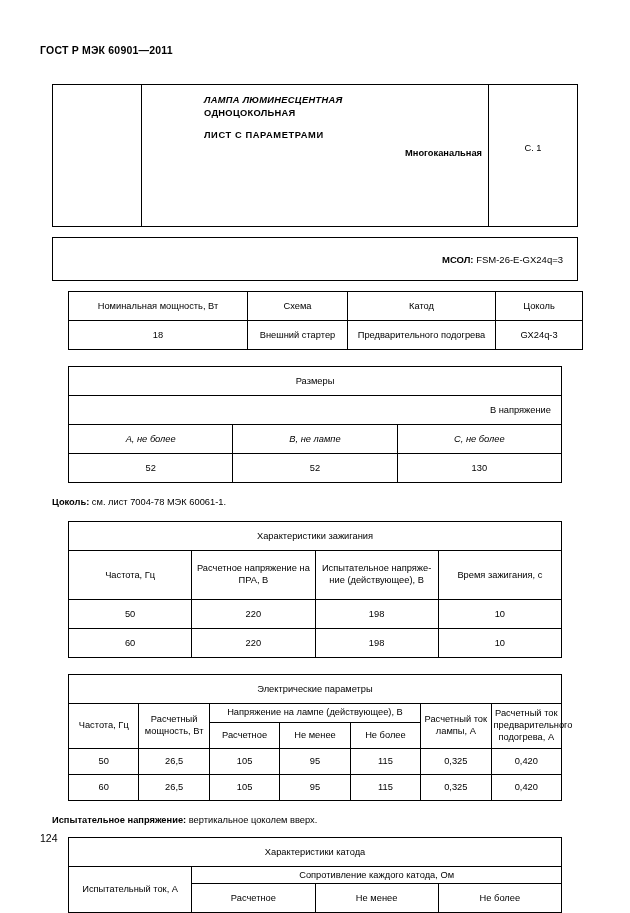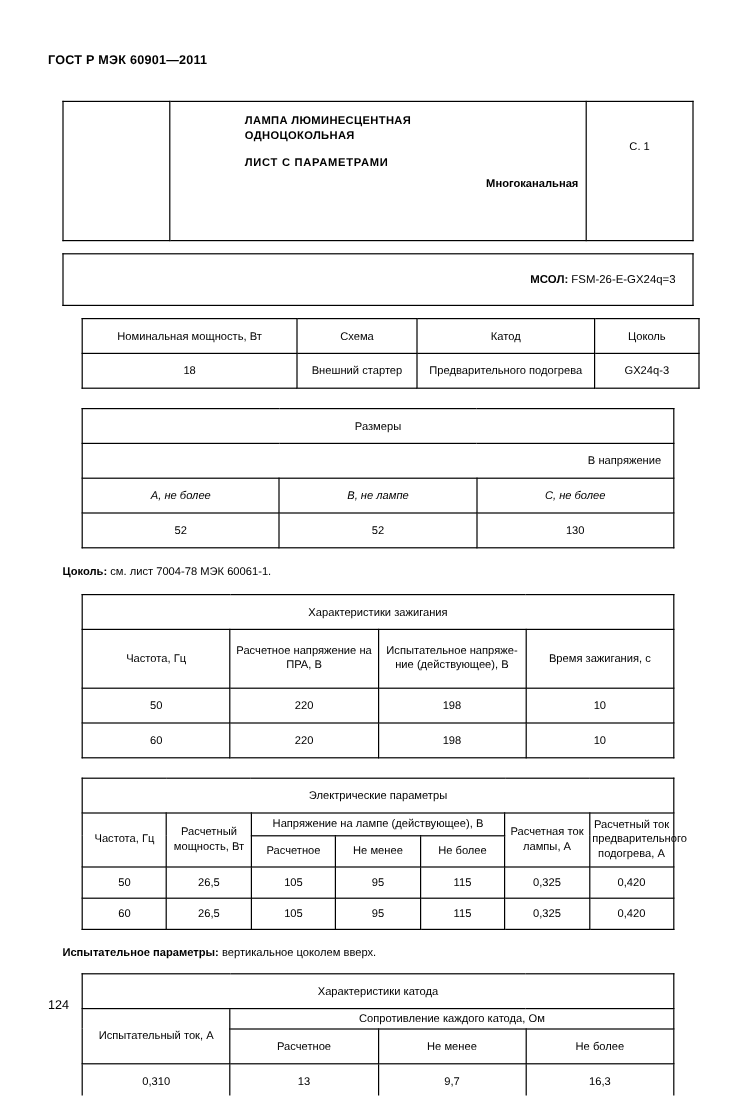--- a/index.html
+++ b/index.html
@@ -74,20 +74,21 @@
     width: 100%;
   }
   .t-line1 {
     position: absolute;
     left: 62px;
     top: 10px;
     font-size: 9.3px;
     font-weight: bold;
     letter-spacing: 0.3px;
     text-align: left;
+    font-style: italic;
   }
   .t-line2 {
     position: absolute;
     left: 62px;
     top: 23px;
     font-size: 9.3px;
     font-weight: bold;
     letter-spacing: 0.3px;
     text-align: left;
   }
@@ -103,21 +104,21 @@
   .t-line4 {
     position: absolute;
     right: 6px;
     top: 63px;
     font-size: 9.3px;
     font-weight: bold;
     text-align: right;
   }
   .t-page {
     font-size: 9.3px;
-    padding-top: 32px;
+    padding-top: 58px;
   }
   
   .mcol-table td {
     height: 36px;
     text-align: right;
     padding-right: 14px;
     font-size: 9.5px;
   }
   .mcol-table b { font-weight: bold; }
   .gap-10 { height: 10px; }
@@ -265,21 +266,21 @@
     <div class="block inset">
       <table>
         <tbody>
             <tr>
           <td class="row-h2" colspan="7">Электрические параметры</td>
         </tr>
         <tr>
           <td rowspan="2" style="width:52px; height:26px" class="two-line">Частота, Гц</td>
           <td rowspan="2" style="width:62px" class="two-line">Расчетный мощность, Вт</td>
           <td colspan="3" style="width:198px" class="two-line">Напряжение на лампе (действующее), В</td>
-          <td rowspan="2" style="width:88px" class="two-line">Расчетная ток лампы, А</td>
+          <td rowspan="2" style="width:88px" class="two-line">Расчетный ток лампы, А</td>
           <td rowspan="2" style="width:94px" class="two-line">Расчетный ток предварительного подогрева, А</td>
         </tr>
         <tr>
           <td class="row-h" style="width:66px">Расчетное</td>
           <td class="row-h" style="width:66px">Не менее</td>
           <td class="row-h" style="width:66px">Не более</td>
         </tr>
         <tr>
           <td class="row-h">50</td>
           <td class="row-h">26,5</td>
@@ -298,21 +299,21 @@
           <td class="row-h">0,325</td>
           <td class="row-h">0,420</td>
         </tr>
       </tbody>
         </table>
     </div>
 
     <div class="gap-12"></div>
 
     <div class="note">
-      <b>Испытательное параметры:</b><span> вертикальное цоколем вверх.</span>
+      <b>Испытательное напряжение:</b><span> вертикальное цоколем вверх.</span>
     </div>
 
     <div class="gap-10"></div>
 
     <div class="block inset">
       <table>
         <tbody>
             <tr>
           <td class="row-h2" colspan="4">Характеристики катода</td>
         </tr>

